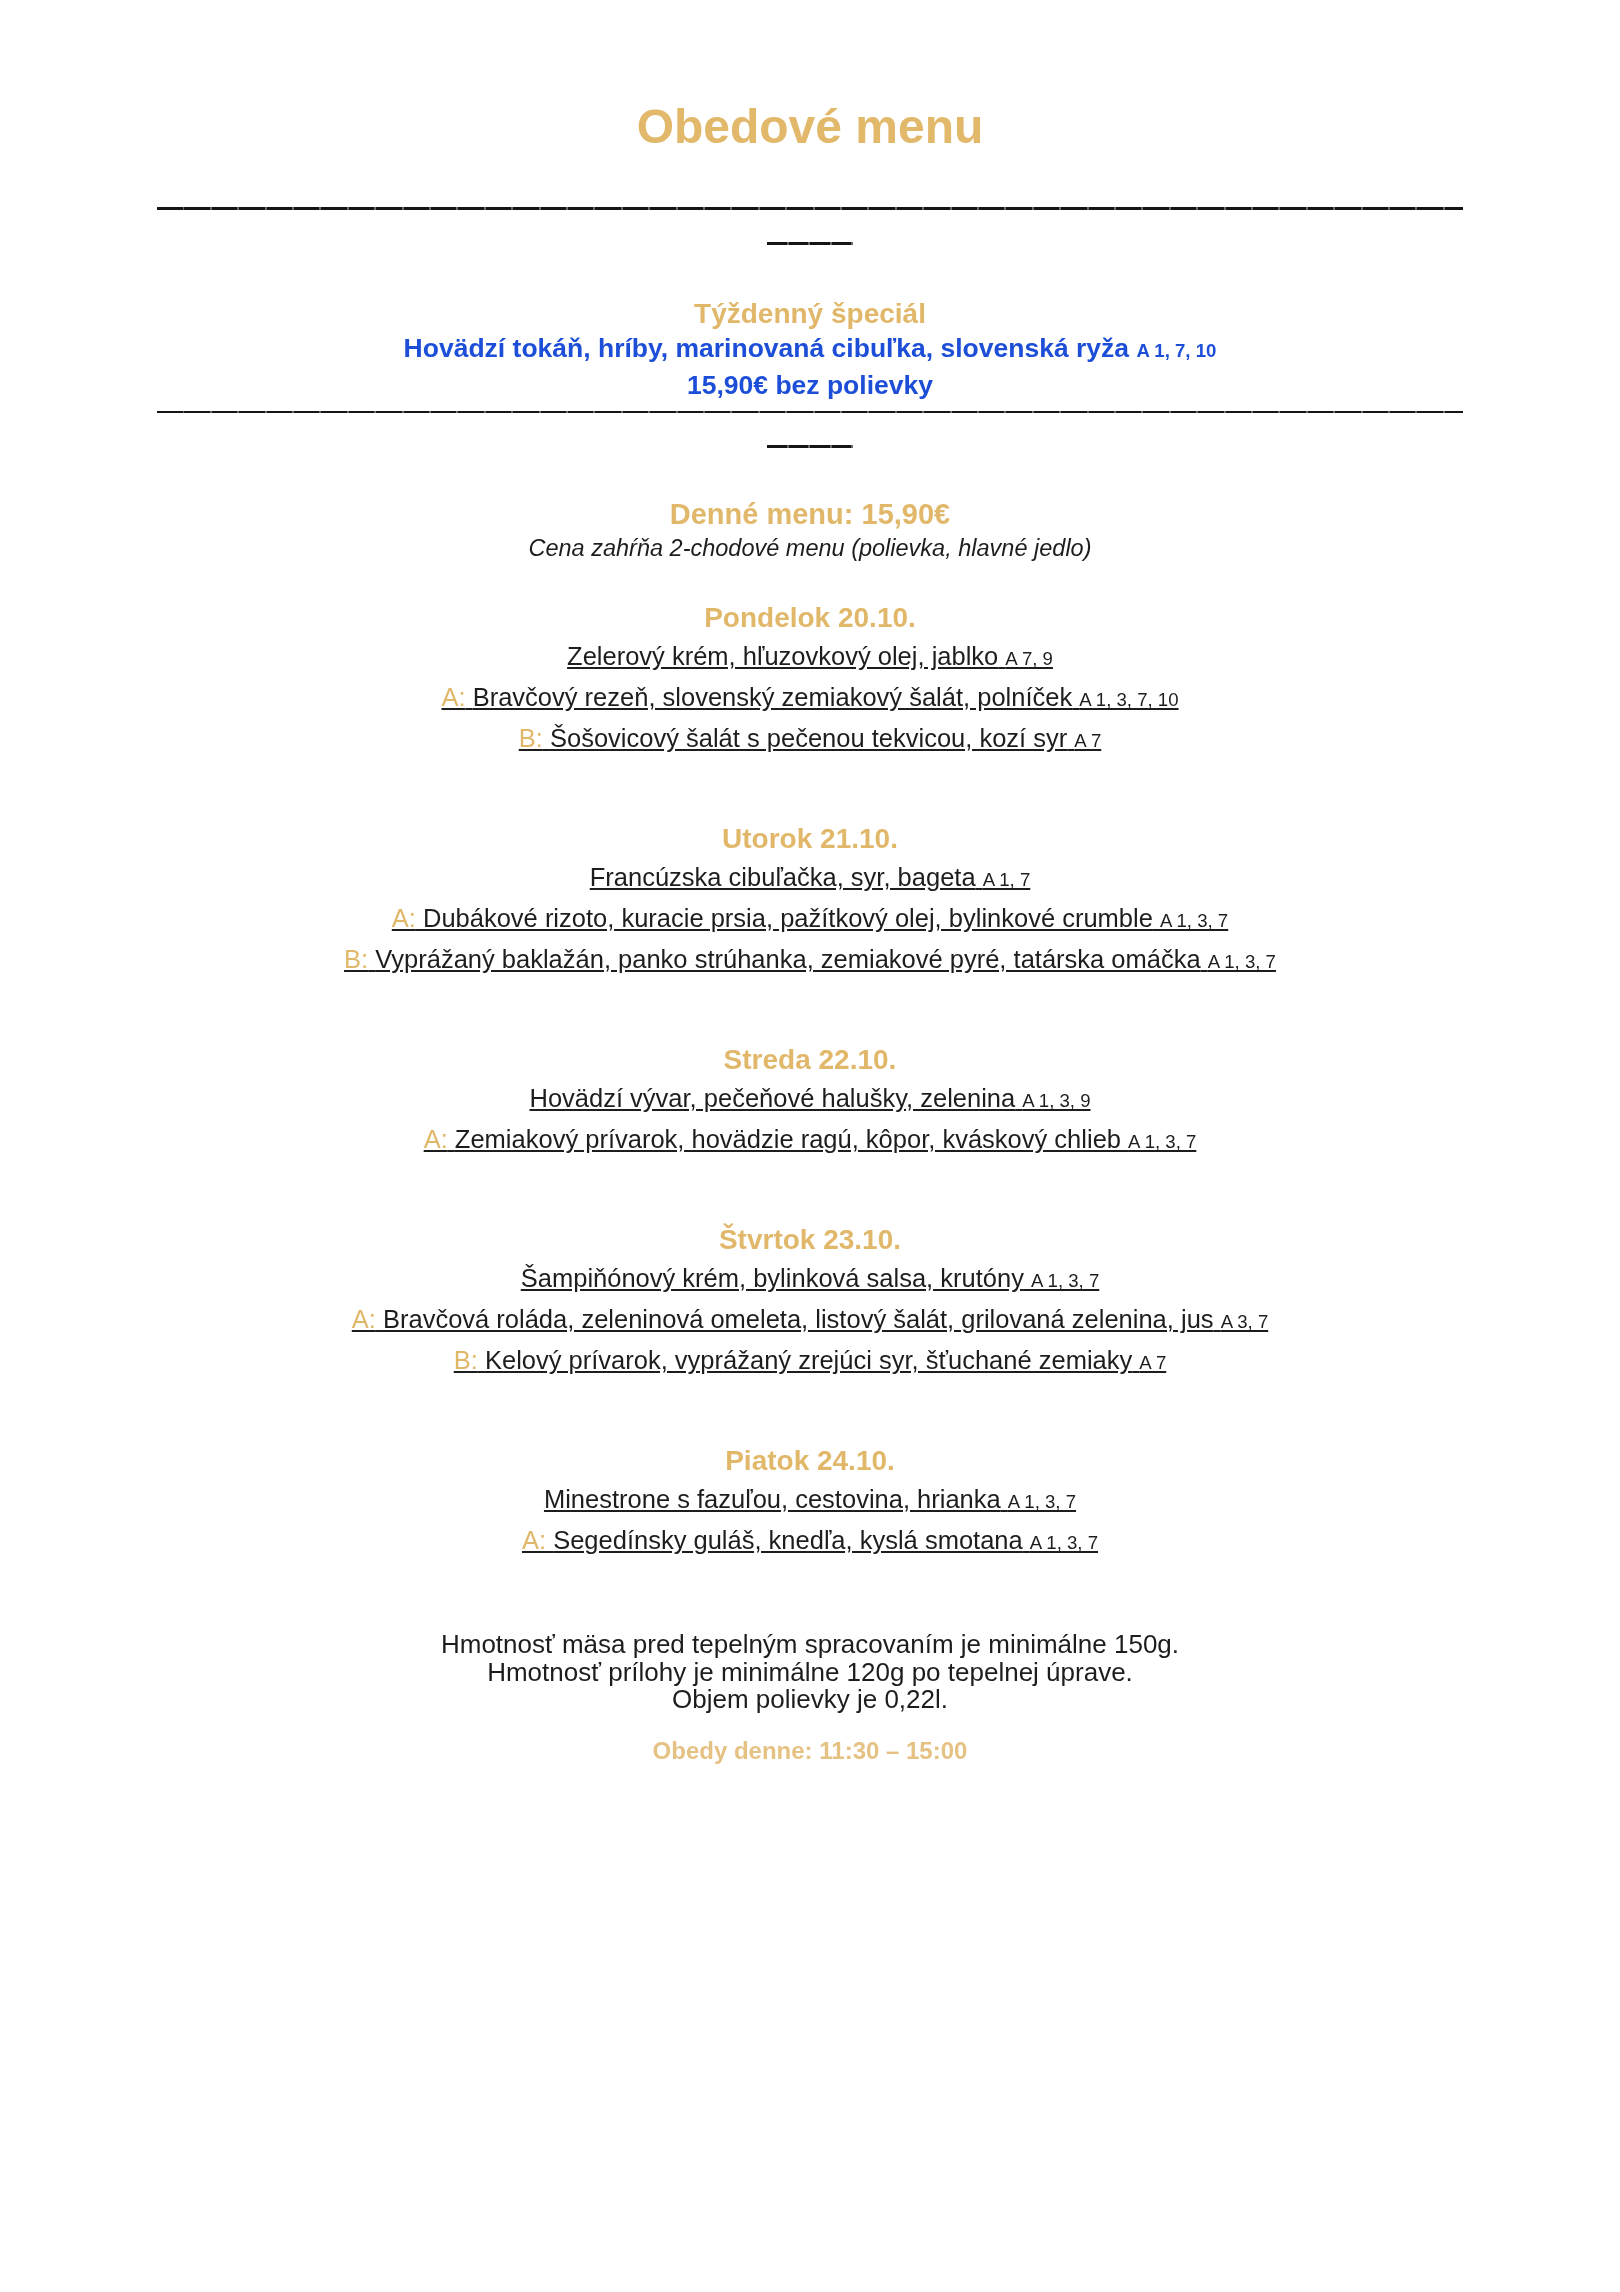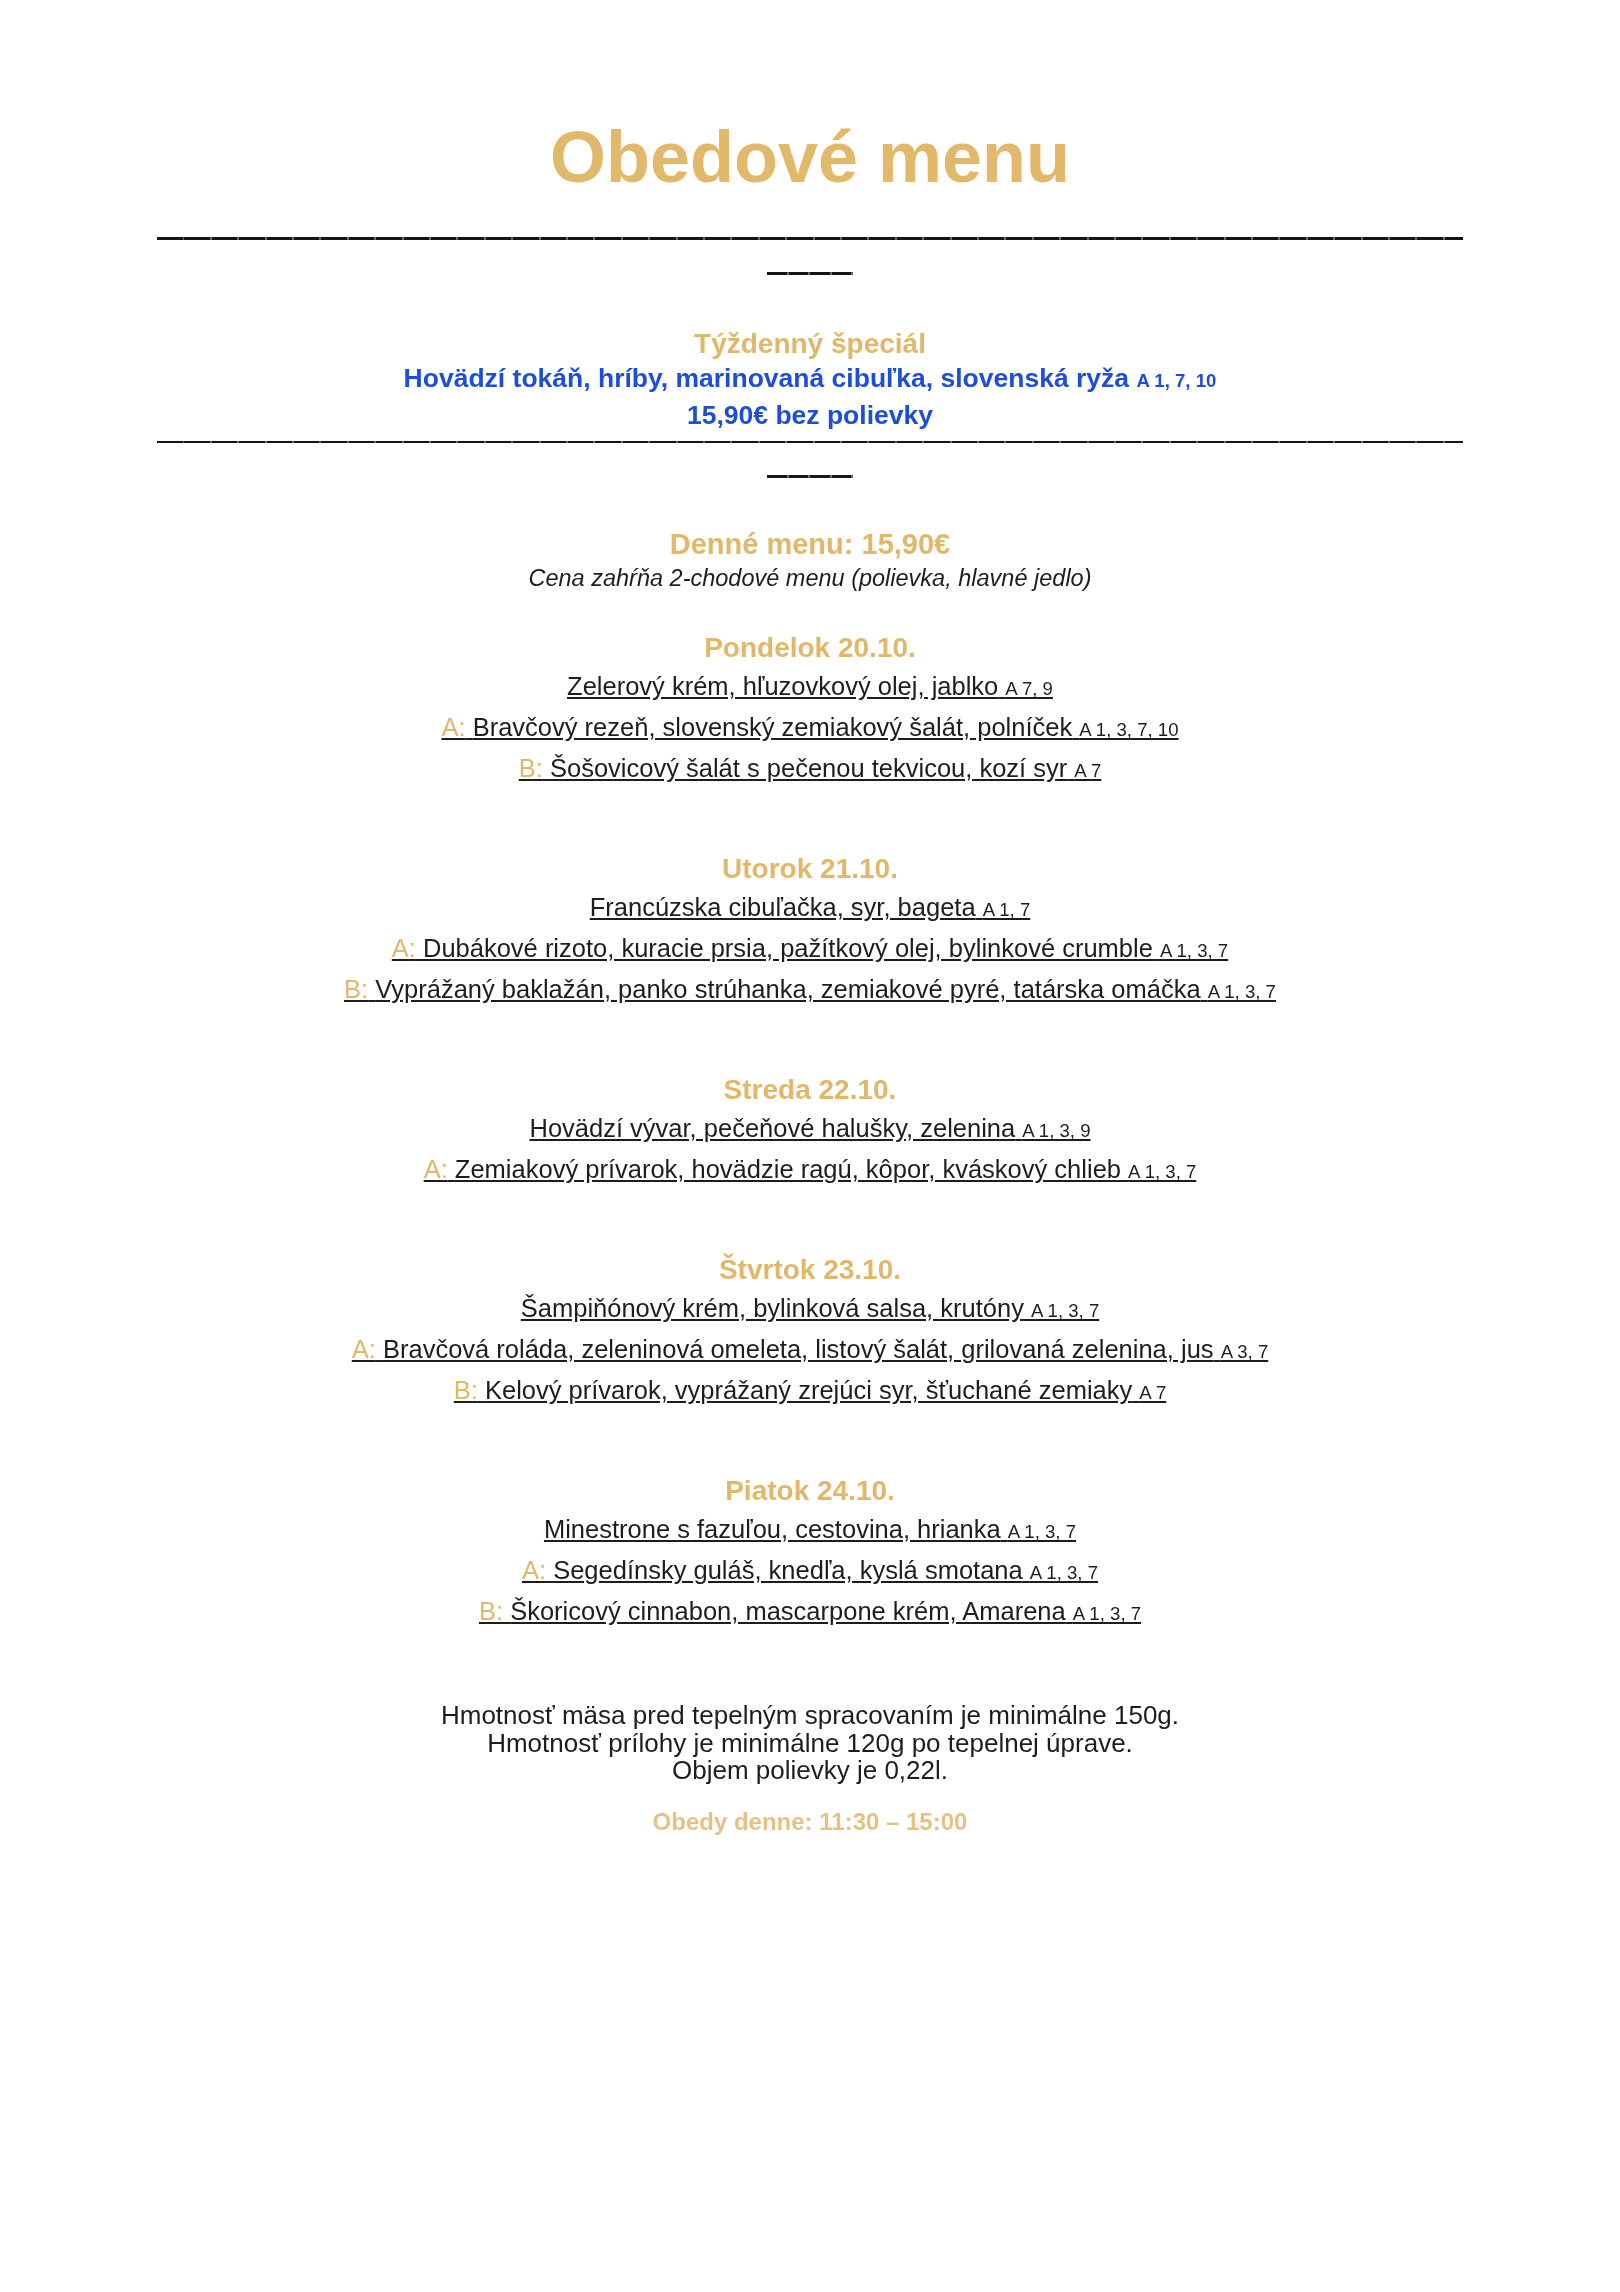--- a/index.html
+++ b/index.html
@@ -15,23 +15,23 @@
     color: #1d1d1d;
     -webkit-font-smoothing: antialiased;
   }
   .page {
     width: 1306px;
     margin: 0 auto;
     text-align: center;
   }
   
   .title {
-    margin: 0;
-    padding-top: 118px;
-    font-size: 72px;
+    margin: 8px;
+    padding-top: 80px;
+    font-size: 48px;
     line-height: 78px;
     font-weight: bold;
     color: #e2b86b;
     letter-spacing: 0px;
   }
   
   .divider {
     height: 2.9px;
     margin-top: 41px;
     background: repeating-linear-gradient(90deg, #151515 0px, #151515 25.5px, #6a6a6a 25.5px, #6a6a6a 27.4px);
@@ -147,21 +147,20 @@
     <h2 class="section-heading">Štvrtok 23.10.</h2>
     <p class="line"><span>Šampiňónový krém, bylinková salsa, krutóny</span> <span class="allergens">A 1, 3, 7</span></p>
     <p class="line"><span class="prefix">A:</span> <span>Bravčová roláda, zeleninová omeleta, listový šalát, grilovaná zelenina, jus</span> <span class="allergens">A 3, 7</span></p>
     <p class="line"><span class="prefix">B:</span> <span>Kelový prívarok, vyprážaný zrejúci syr, šťuchané zemiaky</span> <span class="allergens">A 7</span></p>
   </section>
 
   <section class="day">
     <h2 class="section-heading">Piatok 24.10.</h2>
     <p class="line"><span>Minestrone s fazuľou, cestovina, hrianka</span> <span class="allergens">A 1, 3, 7</span></p>
     <p class="line"><span class="prefix">A:</span> <span>Segedínsky guláš, knedľa, kyslá smotana</span> <span class="allergens">A 1, 3, 7</span></p>
-    <p class="line"><span class="prefix">B:</span> <span>Škoricový cinnabon, mascarpone krém, Amarena</span> <span class="allergens">A 1, 3, 7</span></p>
   </section>
 
   <footer>
     <div class="notes">
       <p class="note">Hmotnosť mäsa pred tepelným spracovaním je minimálne 150g.</p>
       <p class="note">Hmotnosť prílohy je minimálne 120g po tepelnej úprave.</p>
       <p class="note">Objem polievky je 0,22l.</p>
     </div>
     <p class="hours">Obedy denne: 11:30 – 15:00</p>
   </footer>

